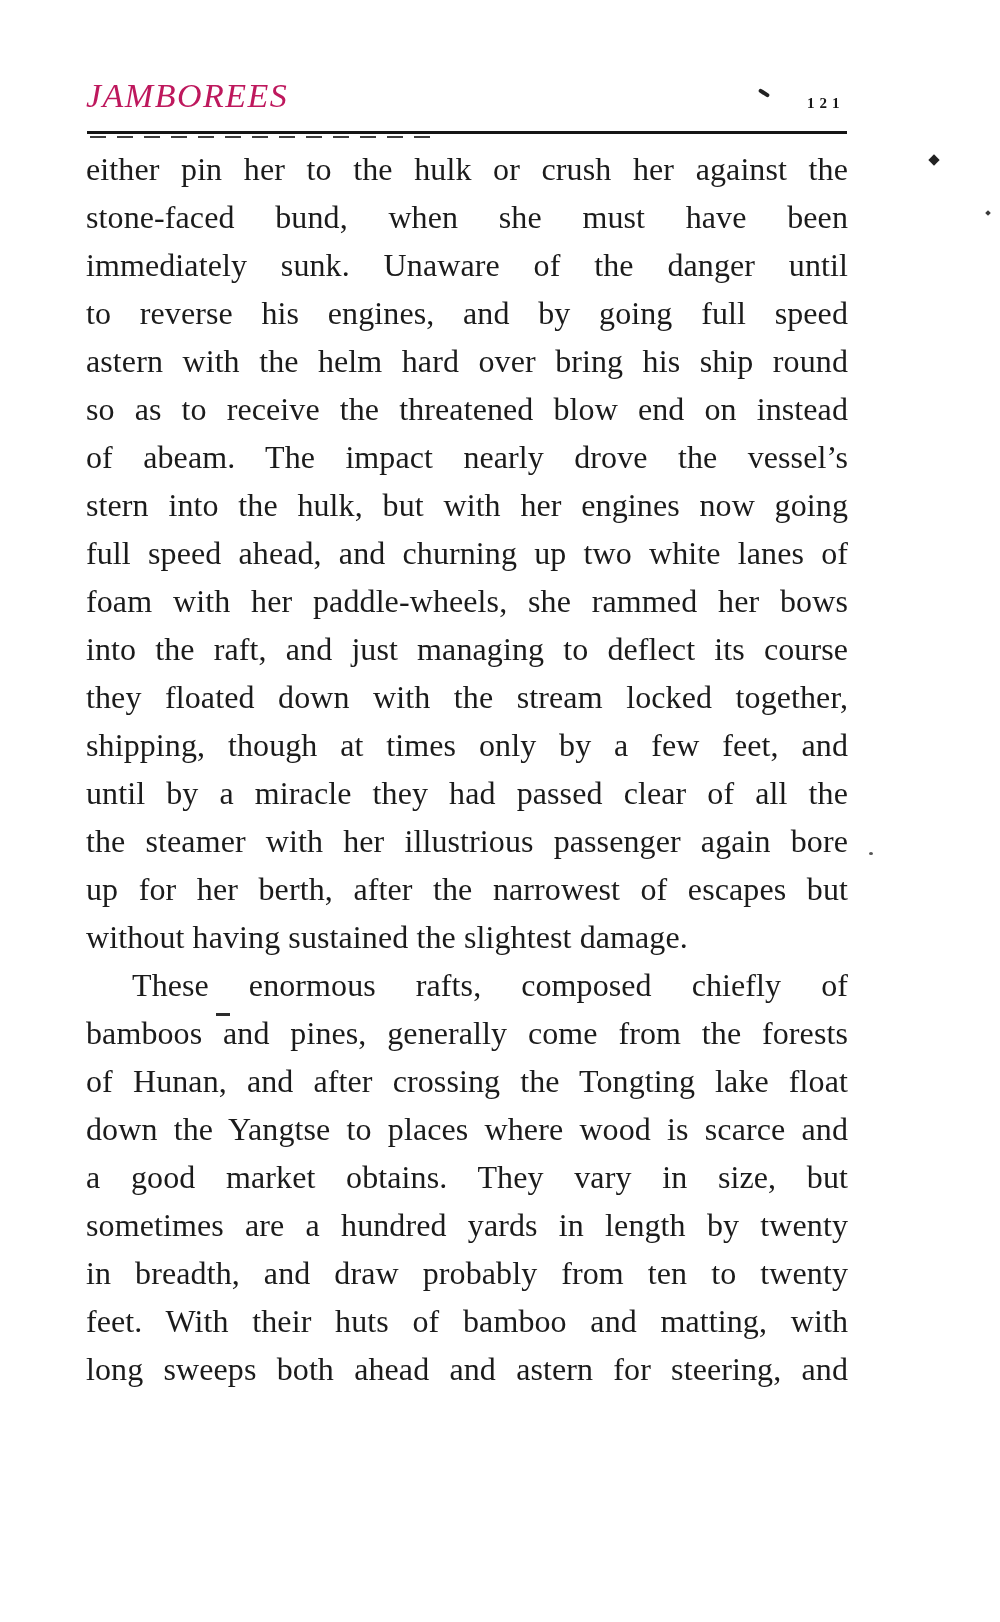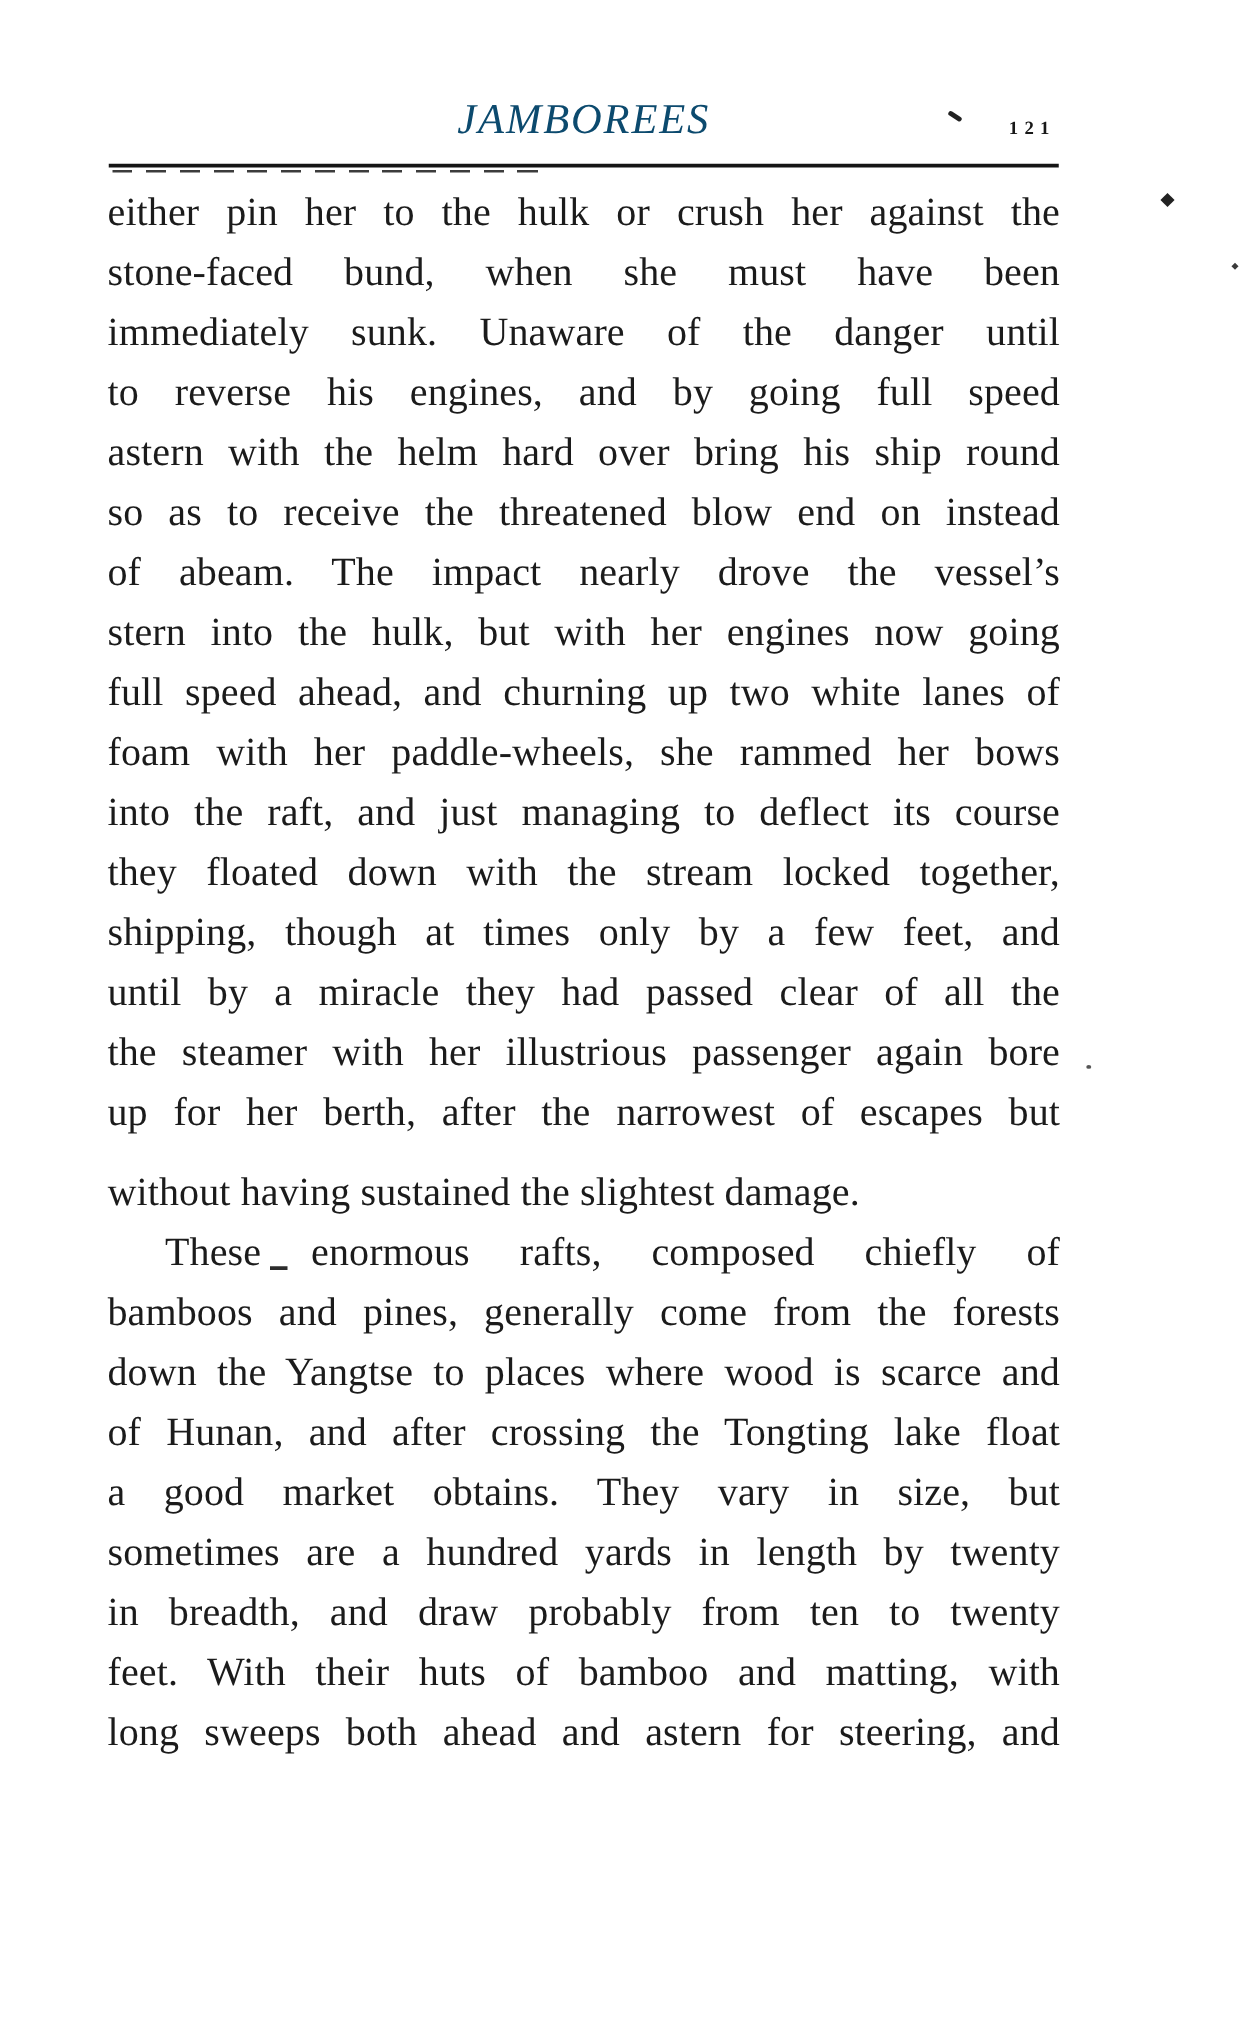--- a/index.html
+++ b/index.html
@@ -10,26 +10,26 @@
     background: #ffffff;
     font-family: "Liberation Serif", serif;
     color: #1b1b1b;
     overflow: hidden;
   }
   .running-title {
     position: absolute;
     top: 79px;
     left: 86px;
     width: 762px;
-    text-align: center;
+    text-align: left;
     font-style: italic;
     font-size: 34px;
     line-height: 34px;
     letter-spacing: 1.5px;
-    color: #0c4a6e;
+    color: #be185d;
   }
   .page-number {
     position: absolute;
     top: 93px;
     left: 807px;
     font-size: 15px;
     line-height: 21px;
     letter-spacing: 5px;
     font-weight: bold;
     color: #181818;
@@ -60,21 +60,20 @@
     letter-spacing: 0.1px;
   }
   .line {
     height: 48px;
     overflow: hidden;
     text-align: justify;
     text-align-last: justify;
   }
   .line.flush {
     text-align-last: left;
-    margin-top: 16px;
   }
   .line.indent {
     text-indent: 46px;
   }
   .speck { position: absolute; background: #222222; }
   .speck.tick    { top: 91px;  left: 758px; width: 12px; height: 4px; transform: rotate(33deg); border-radius: 2px; }
   .speck.diamond { top: 156px; left: 930px; width: 8px;  height: 8px; transform: rotate(45deg); }
   .speck.small   { top: 211px; left: 986px; width: 4px;  height: 4px; transform: rotate(45deg); background: #3a3a3a; }
   .speck.dot     { top: 852px; left: 869px; width: 4px;  height: 3px; border-radius: 50%; background: #555555; }
   .speck.dash    { top: 1013px; left: 216px; width: 14px; height: 3px; background: #2c2c2c; }
@@ -109,22 +108,22 @@
     <div class="line">foam with her paddle-wheels, she rammed her bows</div>
     <div class="line">into the raft, and just managing to deflect its course</div>
     <div class="line">they floated down with the stream locked together,</div>
     <div class="line">shipping, though at times only by a few feet, and</div>
     <div class="line">until by a miracle they had passed clear of all the</div>
     <div class="line">the steamer with her illustrious passenger again bore</div>
     <div class="line">up for her berth, after the narrowest of escapes but</div>
     <div class="line flush">without having sustained the slightest damage.</div>
     <div class="line indent">These enormous rafts, composed chiefly of</div>
     <div class="line">bamboos and pines, generally come from the forests</div>
+    <div class="line">of Hunan, and after crossing the Tongting lake float</div>
     <div class="line">down the Yangtse to places where wood is scarce and</div>
-    <div class="line">of Hunan, and after crossing the Tongting lake float</div>
     <div class="line">a good market obtains. They vary in size, but</div>
     <div class="line">sometimes are a hundred yards in length by twenty</div>
     <div class="line">in breadth, and draw probably from ten to twenty</div>
     <div class="line">feet. With their huts of bamboo and matting, with</div>
     <div class="line">long sweeps both ahead and astern for steering, and</div>
   </div>
 
 </div>
 
 </body></html>

